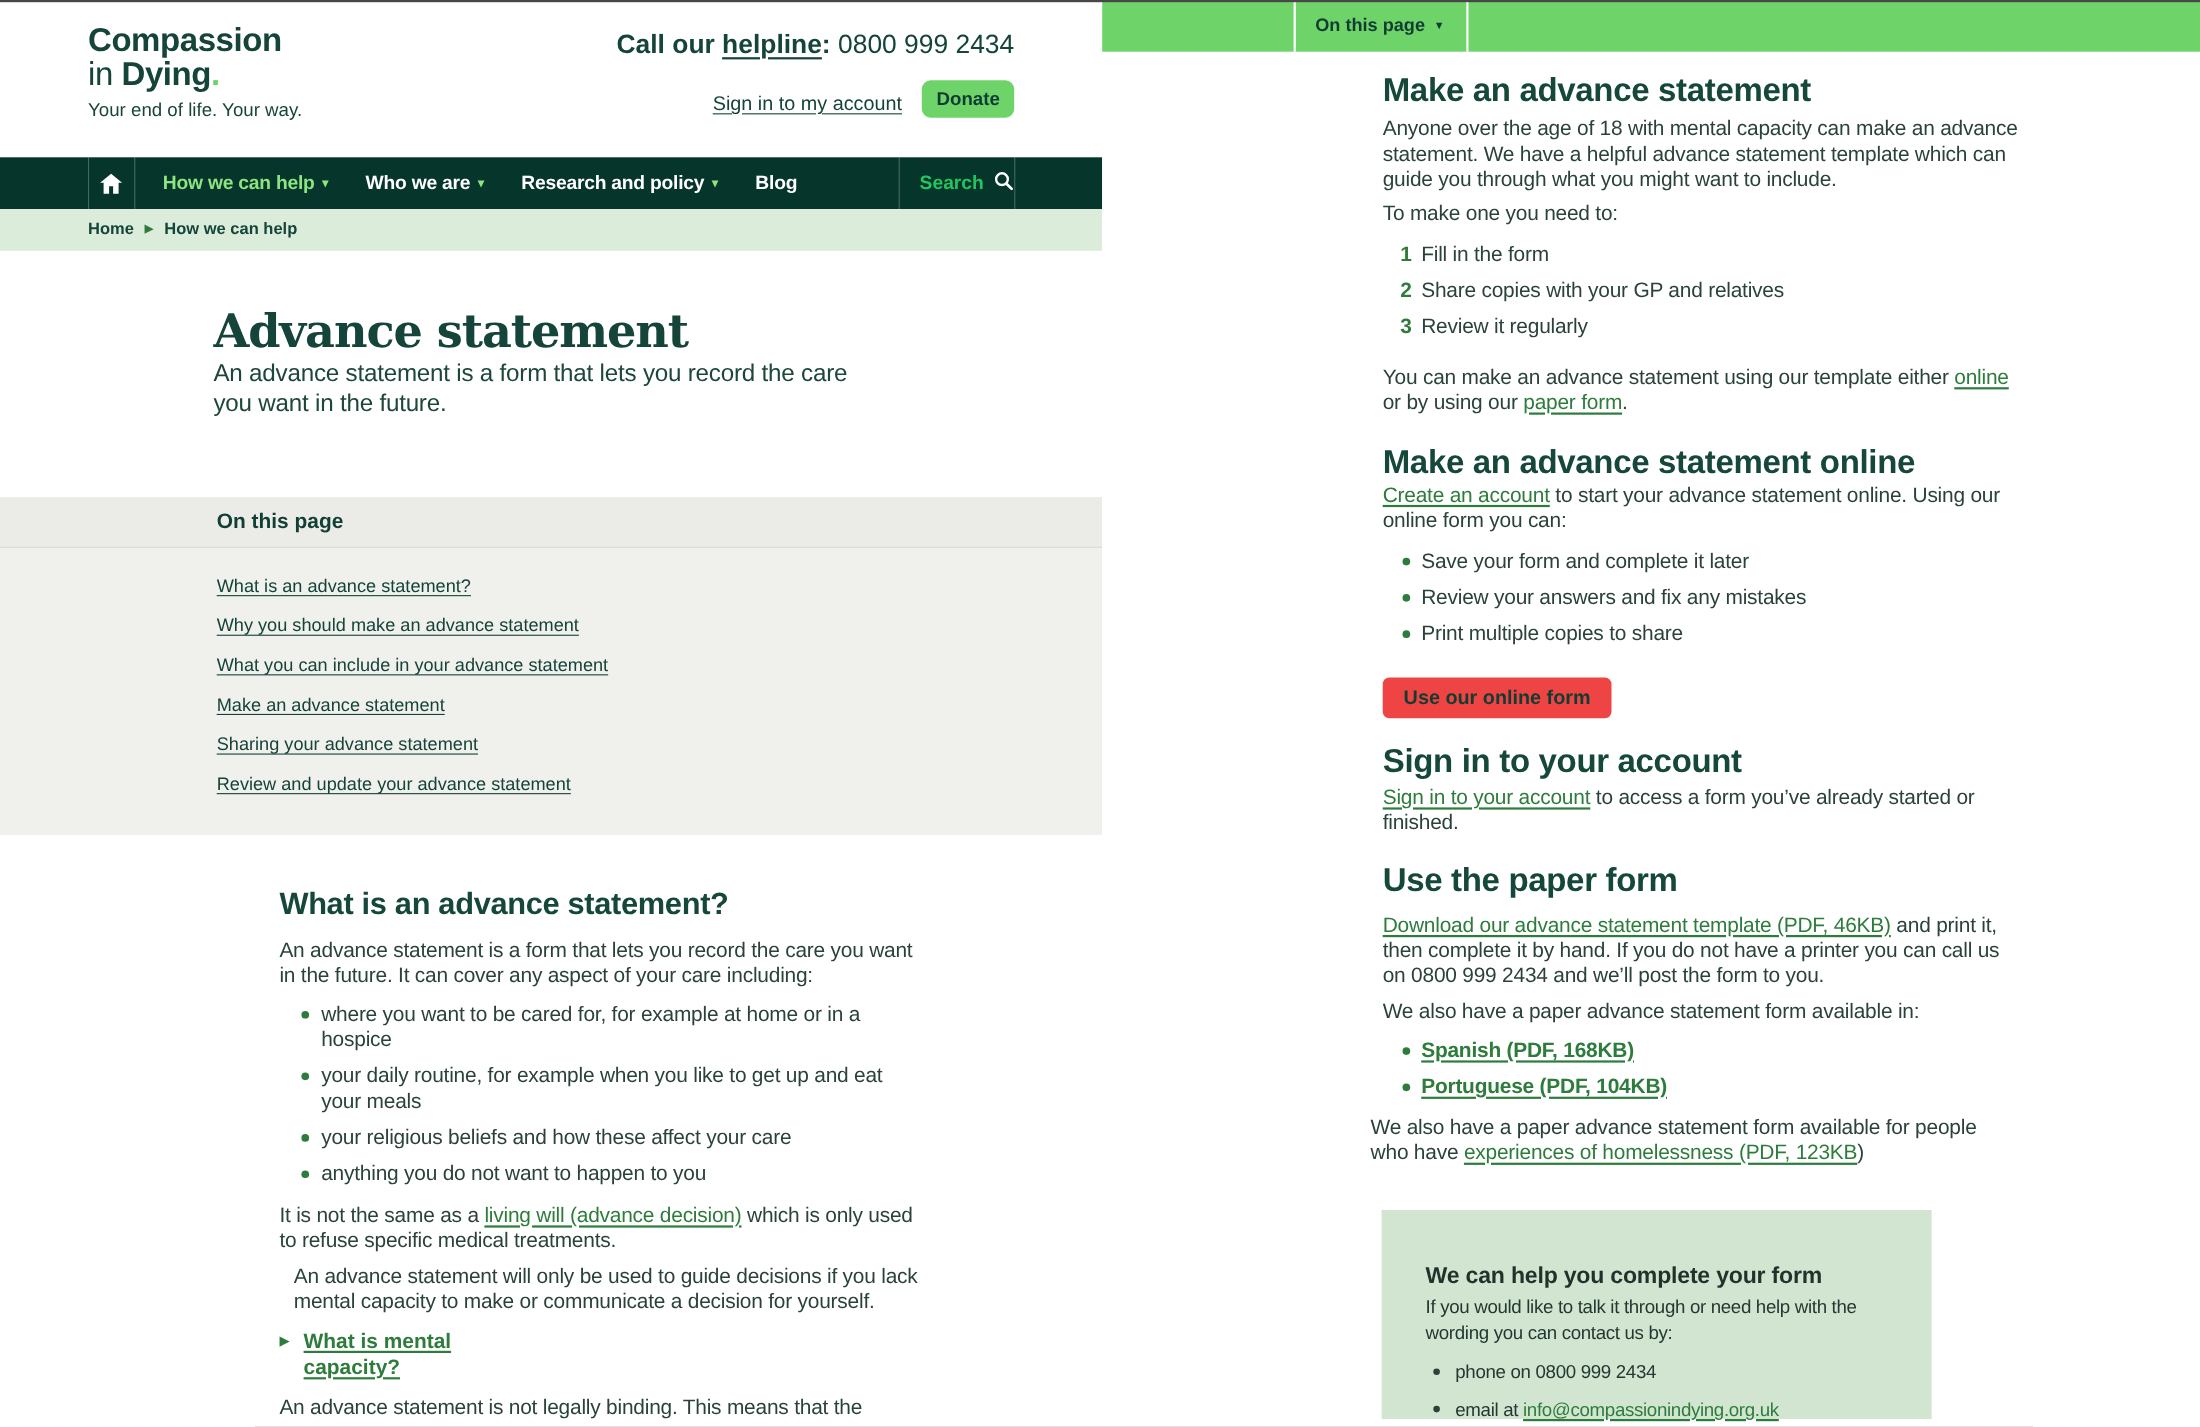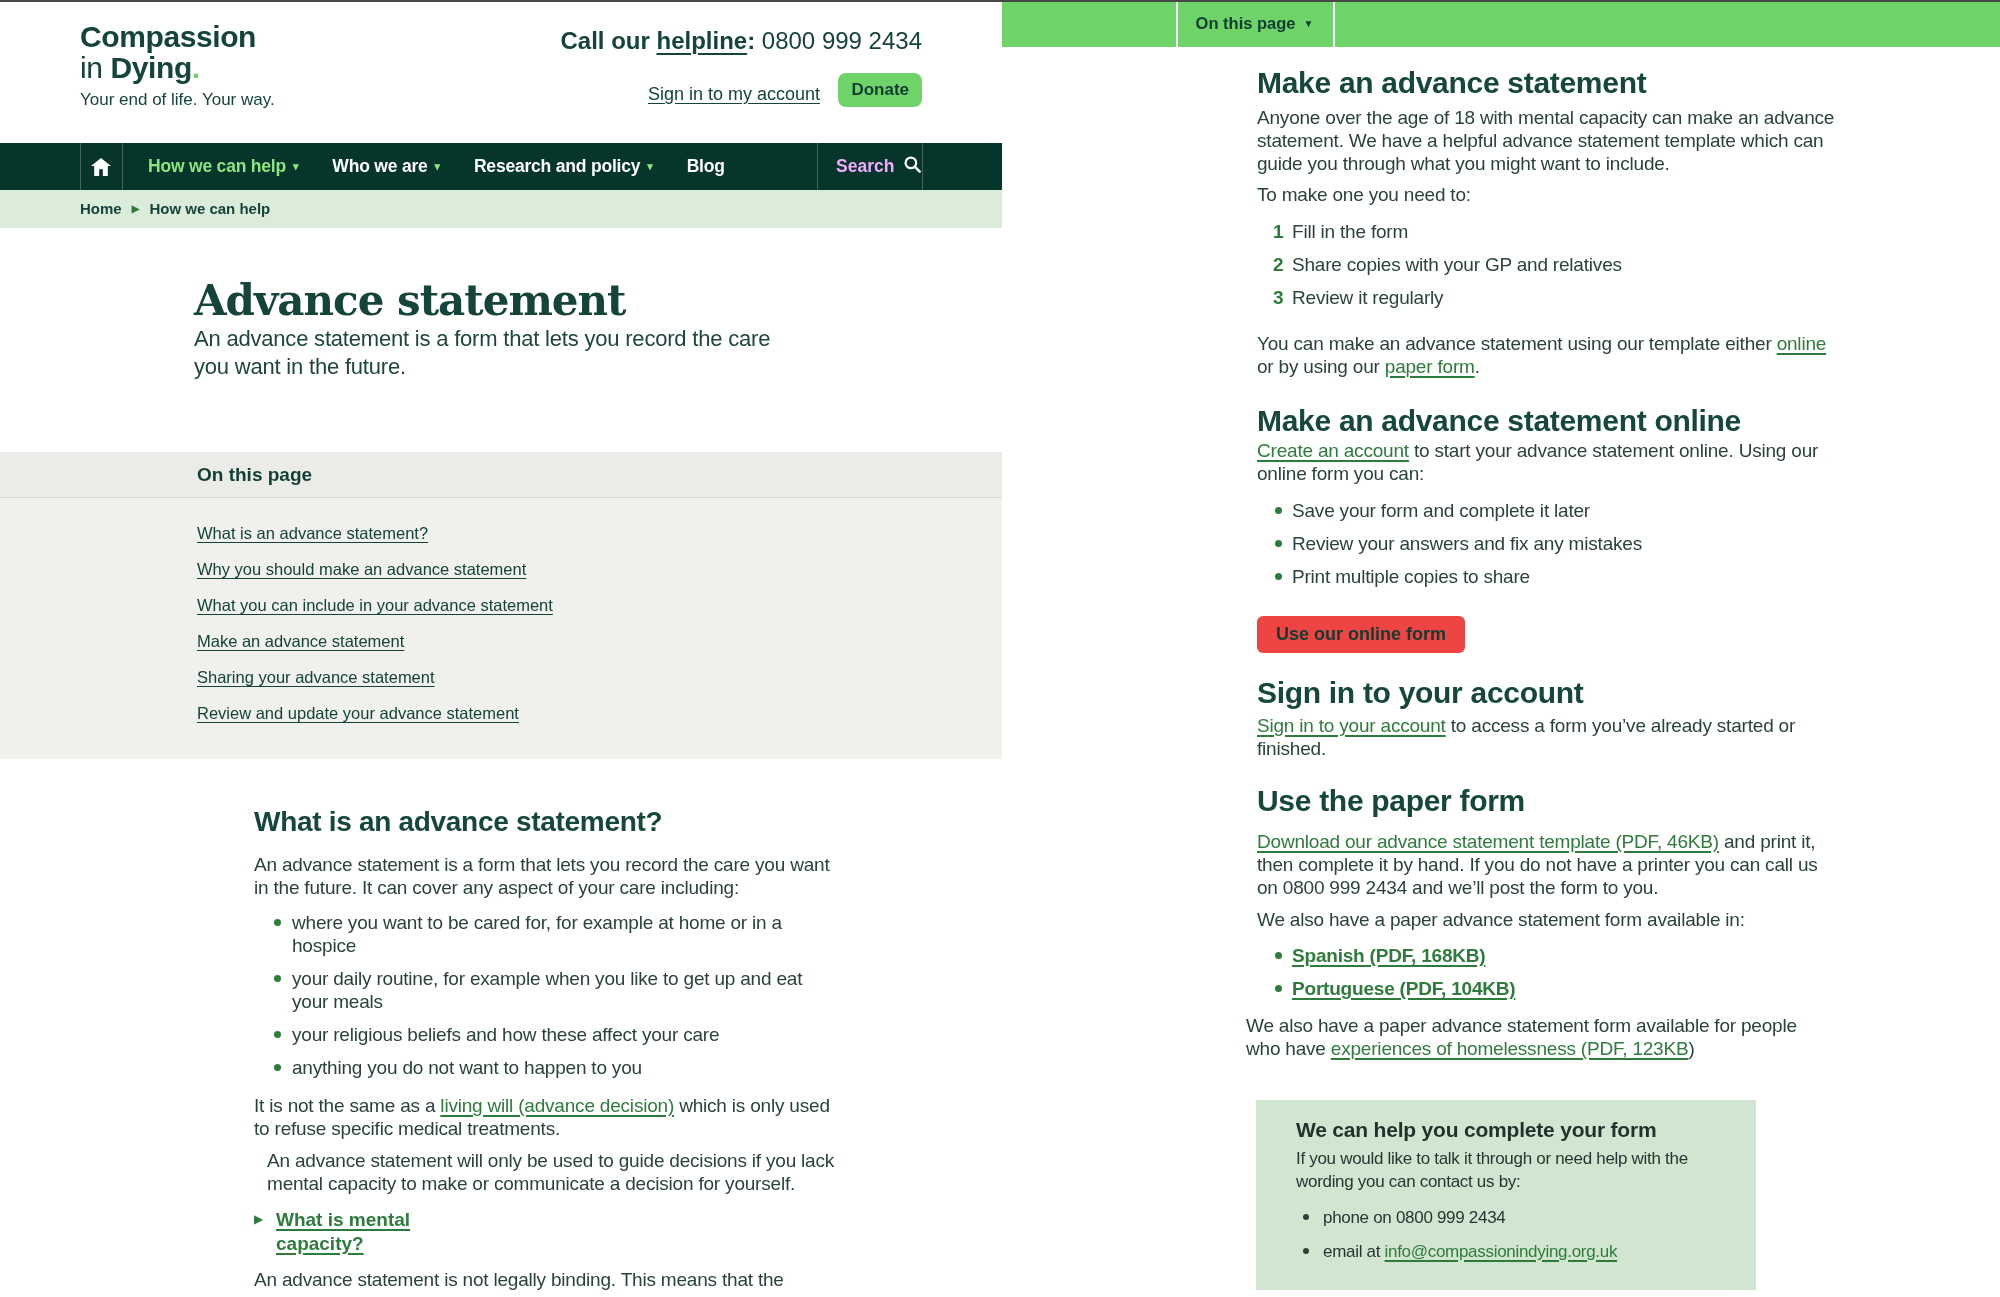--- a/index.html
+++ b/index.html
@@ -28,21 +28,21 @@
 
   
   .nav{left:0;top:143px;width:1002px;height:47px;background:#06352c;}
   .nav-sep{position:absolute;top:0;width:1px;height:47px;background:rgba(255,255,255,.25);}
   .home{position:absolute;left:90px;top:14px;cursor:pointer;}
   .nav-items{position:absolute;left:148px;top:0;height:47px;display:flex;align-items:center;gap:34px;}
   .nav-item{font-size:17.5px;font-weight:bold;color:#fff;letter-spacing:-.2px;white-space:nowrap;cursor:pointer;}
   .nav-item.active{color:#8ce57e;}
   .caret{font-size:11px;color:#8ce57e;margin-left:7px;vertical-align:2px;}
   .search{position:absolute;left:836px;top:0;height:47px;display:flex;align-items:center;gap:9px;
-          font-size:17.5px;font-weight:bold;color:#f0abfc;cursor:pointer;}
+          font-size:17.5px;font-weight:bold;color:#22c55e;cursor:pointer;}
 
   
   .crumbs{left:0;top:190px;width:1002px;height:38px;background:#dbecda;line-height:38px;
           font-size:15px;font-weight:bold;color:#15443a;}
   .crumbs .inner{margin-left:80px;}
   .crumb{cursor:pointer;}
   .crumb-sep{font-size:10px;margin:0 10px;vertical-align:2px;color:#2e7c3c;}
 
   
   .h1{left:194px;top:276px;font-family:"DejaVu Serif","Liberation Serif",serif;font-weight:bold;
@@ -86,21 +86,21 @@
   .bar-sep{position:absolute;top:0;width:2px;height:47px;background:#fff;}
   .bar-label{position:absolute;left:174px;top:0;width:157px;text-align:center;line-height:47px;
              font-size:16.5px;font-weight:bold;color:#113c31;cursor:pointer;}
   .bar-caret{font-size:10px;margin-left:8px;vertical-align:2px;}
 
   .btn-online{left:255px;top:616px;background:#ef4444;border-radius:6px;color:#113c31;
               font-weight:bold;font-size:18px;line-height:21px;padding:8px 19px;cursor:pointer;}
 
   .help{left:254px;top:1100px;width:500px;height:190px;background:#d2e5d0;color:#233832;}
   .help .inner{padding:17px 24px 0 40px;}
-  .help-h{font-size:21px;font-weight:bold;line-height:25px;color:#1f332c;letter-spacing:-.2px;}
+  .help-h{font-size:21px;font-weight:bold;line-height:25px;color:#1f332c;letter-spacing:-.2px;margin-top:30px;}
   .help-p{font-size:17px;line-height:23px;letter-spacing:-.3px;margin-top:5px;white-space:pre;}
   ul.help-dots{list-style:none;margin:13px 0 0 0;padding:0;font-size:17px;line-height:23px;letter-spacing:-.3px;}
   ul.help-dots li{position:relative;padding-left:27px;}
   ul.help-dots li + li{margin-top:11px;}
   ul.help-dots li::before{content:"";position:absolute;left:7px;top:8px;width:6px;height:6px;
                           border-radius:50%;background:#2c413a;}
 </style>
 </head>
 <body>
 

